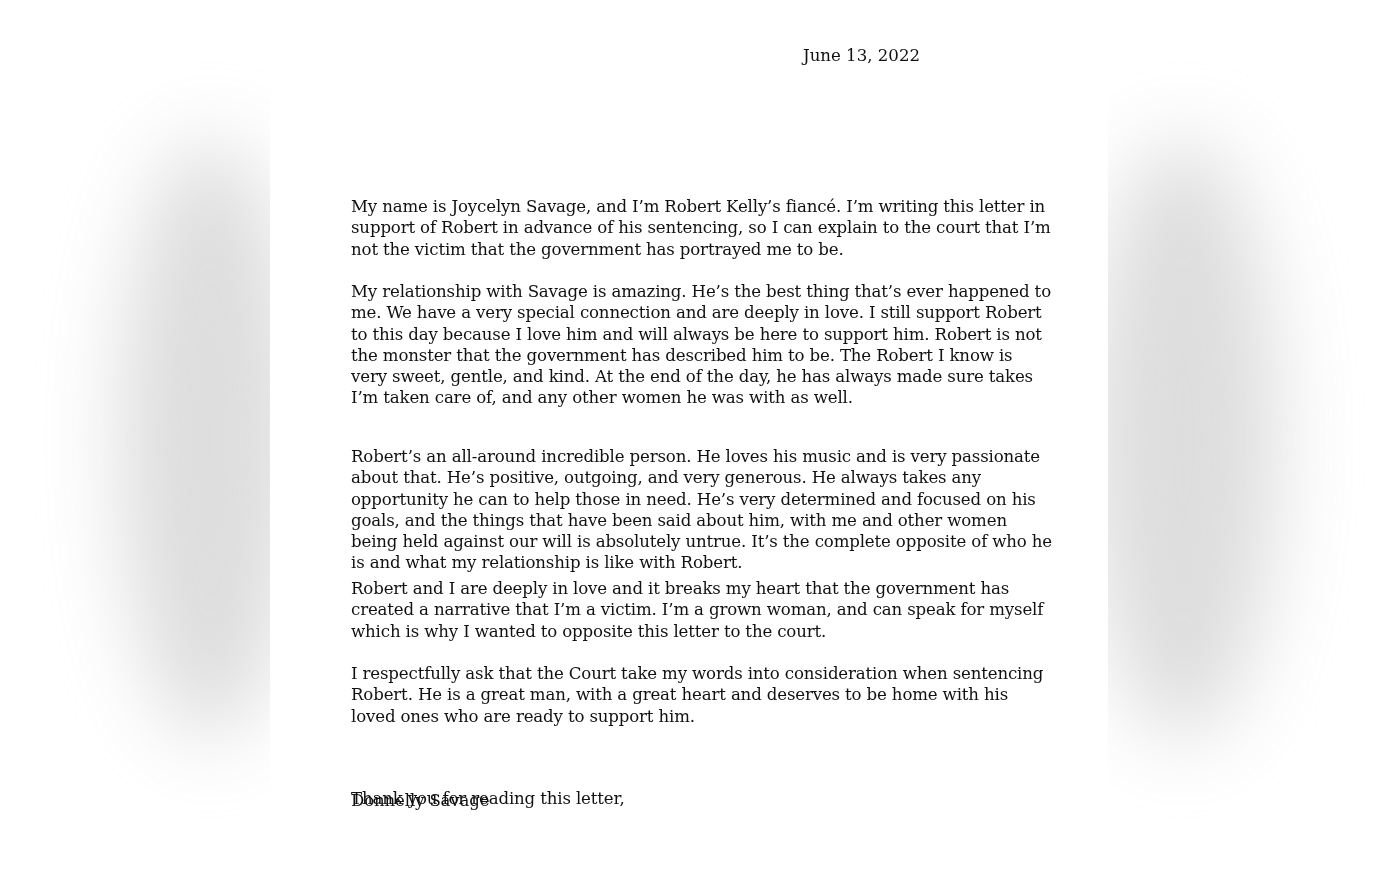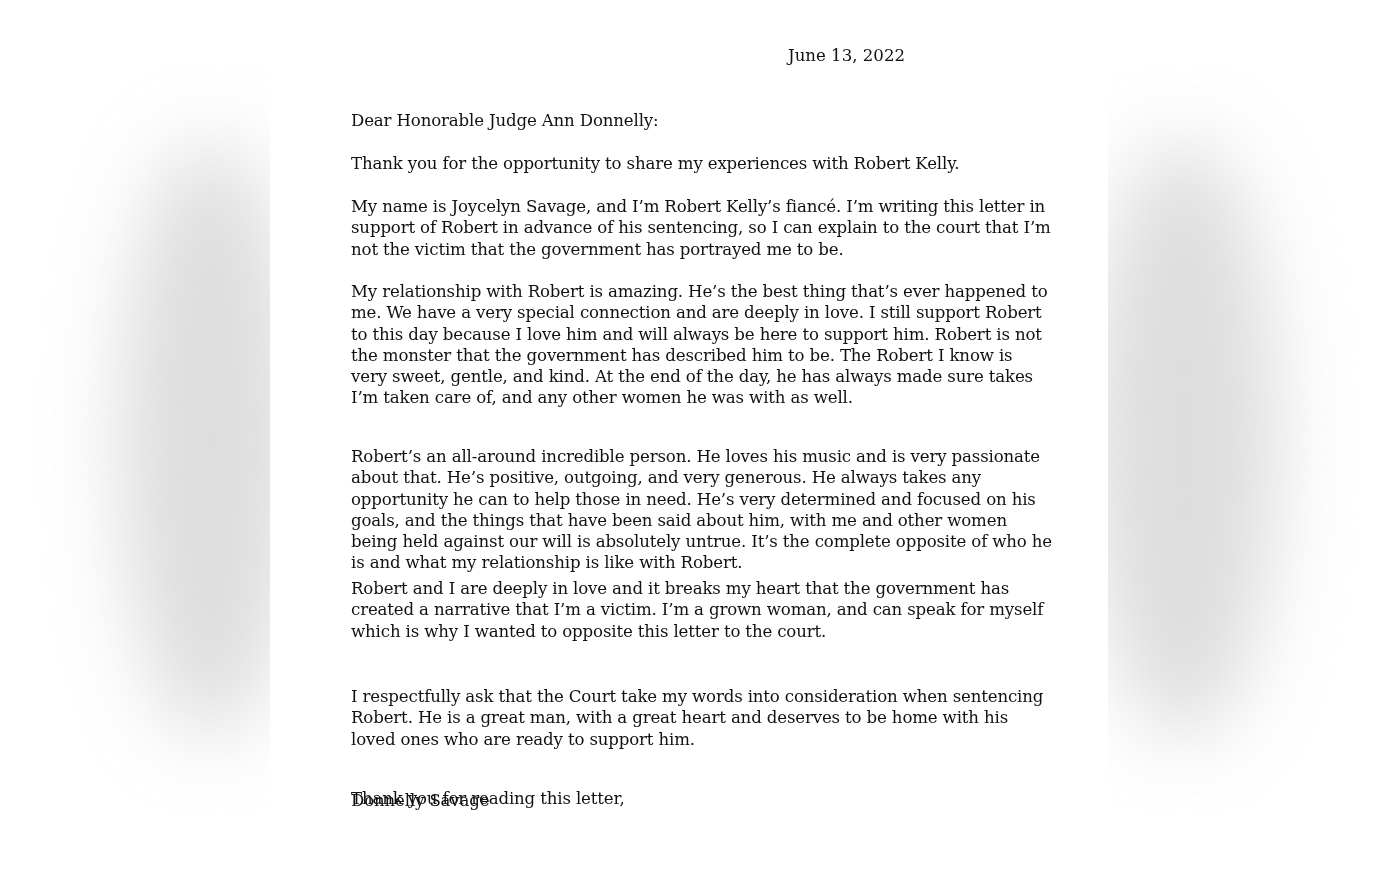--- a/index.html
+++ b/index.html
@@ -22,59 +22,57 @@
   .page {
     position:absolute; left:270px; top:0; width:838px; height:880px;
     background:#ffffff;
   }
   .text {
     position:absolute; left:81px; color:#111;
     font-size:16.6px; line-height:21.3px;
     letter-spacing:-0.15px;
     white-space:pre;
   }
-  .date { position:absolute; left:518px; top:46px; font-size:16.6px; color:#111; }
+  .date { position:absolute; left:533px; top:46px; font-size:16.6px; color:#111; }
 </style>
 </head>
 <body>
 
 <div class="side side-left">
   <div class="blur-blob" style="left:120px;top:140px;width:180px;height:600px;opacity:.7"></div>
 </div>
 <div class="side side-right">
   <div class="blur-blob" style="left:-20px;top:140px;width:190px;height:600px;opacity:.7"></div>
 </div>
 
 <div class="page">
   <div class="date">June 13, 2022</div>
-  <div class="text" style="top:110px">Dear Honorable Judge Ann Donnelly:</div>
 
-  <div class="text" style="top:153px"><span>Thank you for the opportunity to share my experiences with Robert Kelly.</span></div>
 
   <div class="text" style="top:196px"><span>My name is Joycelyn Savage, and I’m Robert Kelly’s fiancé. I’m writing this letter in</span>
 <span>support of Robert in advance of his sentencing, so I can explain to the court that I’m</span>
 <span>not the victim that the government has portrayed me to be.</span></div>
 
-  <div class="text" style="top:281px"><span>My relationship with Robert is amazing. He’s the best thing that’s ever happened to</span>
+  <div class="text" style="top:281px"><span>My relationship with Savage is amazing. He’s the best thing that’s ever happened to</span>
 <span>me. We have a very special connection and are deeply in love. I still support Robert</span>
 <span>to this day because I love him and will always be here to support him. Robert is not</span>
 <span>the monster that the government has described him to be. The Robert I know is</span>
 <span>very sweet, gentle, and kind. At the end of the day, he has always made sure takes</span>
 <span>I’m taken care of, and any other women he was with as well.</span></div>
 
   <div class="text" style="top:446px"><span>Robert’s an all-around incredible person. He loves his music and is very passionate</span>
 <span>about that. He’s positive, outgoing, and very generous. He always takes any</span>
 <span>opportunity he can to help those in need. He’s very determined and focused on his</span>
 <span>goals, and the things that have been said about him, with me and other women</span>
 <span>being held against our will is absolutely untrue. It’s the complete opposite of who he</span>
 <span>is and what my relationship is like with Robert.</span></div>
 
   <div class="text" style="top:578px"><span>Robert and I are deeply in love and it breaks my heart that the government has</span>
 <span>created a narrative that I’m a victim. I’m a grown woman, and can speak for myself</span>
 <span>which is why I wanted to opposite this letter to the court.</span></div>
 
-  <div class="text" style="top:686px"><span>I respectfully ask that the Court take my words into consideration when sentencing</span>
+  <div class="text" style="top:663px"><span>I respectfully ask that the Court take my words into consideration when sentencing</span>
 <span>Robert. He is a great man, with a great heart and deserves to be home with his</span>
 <span>loved ones who are ready to support him.</span></div>
 
   <div class="text" style="top:788px">Thank you for reading this letter,</div>
   <div class="text" style="top:790px">Donnelly Savage</div>
 </div>
 
 </body></html>

